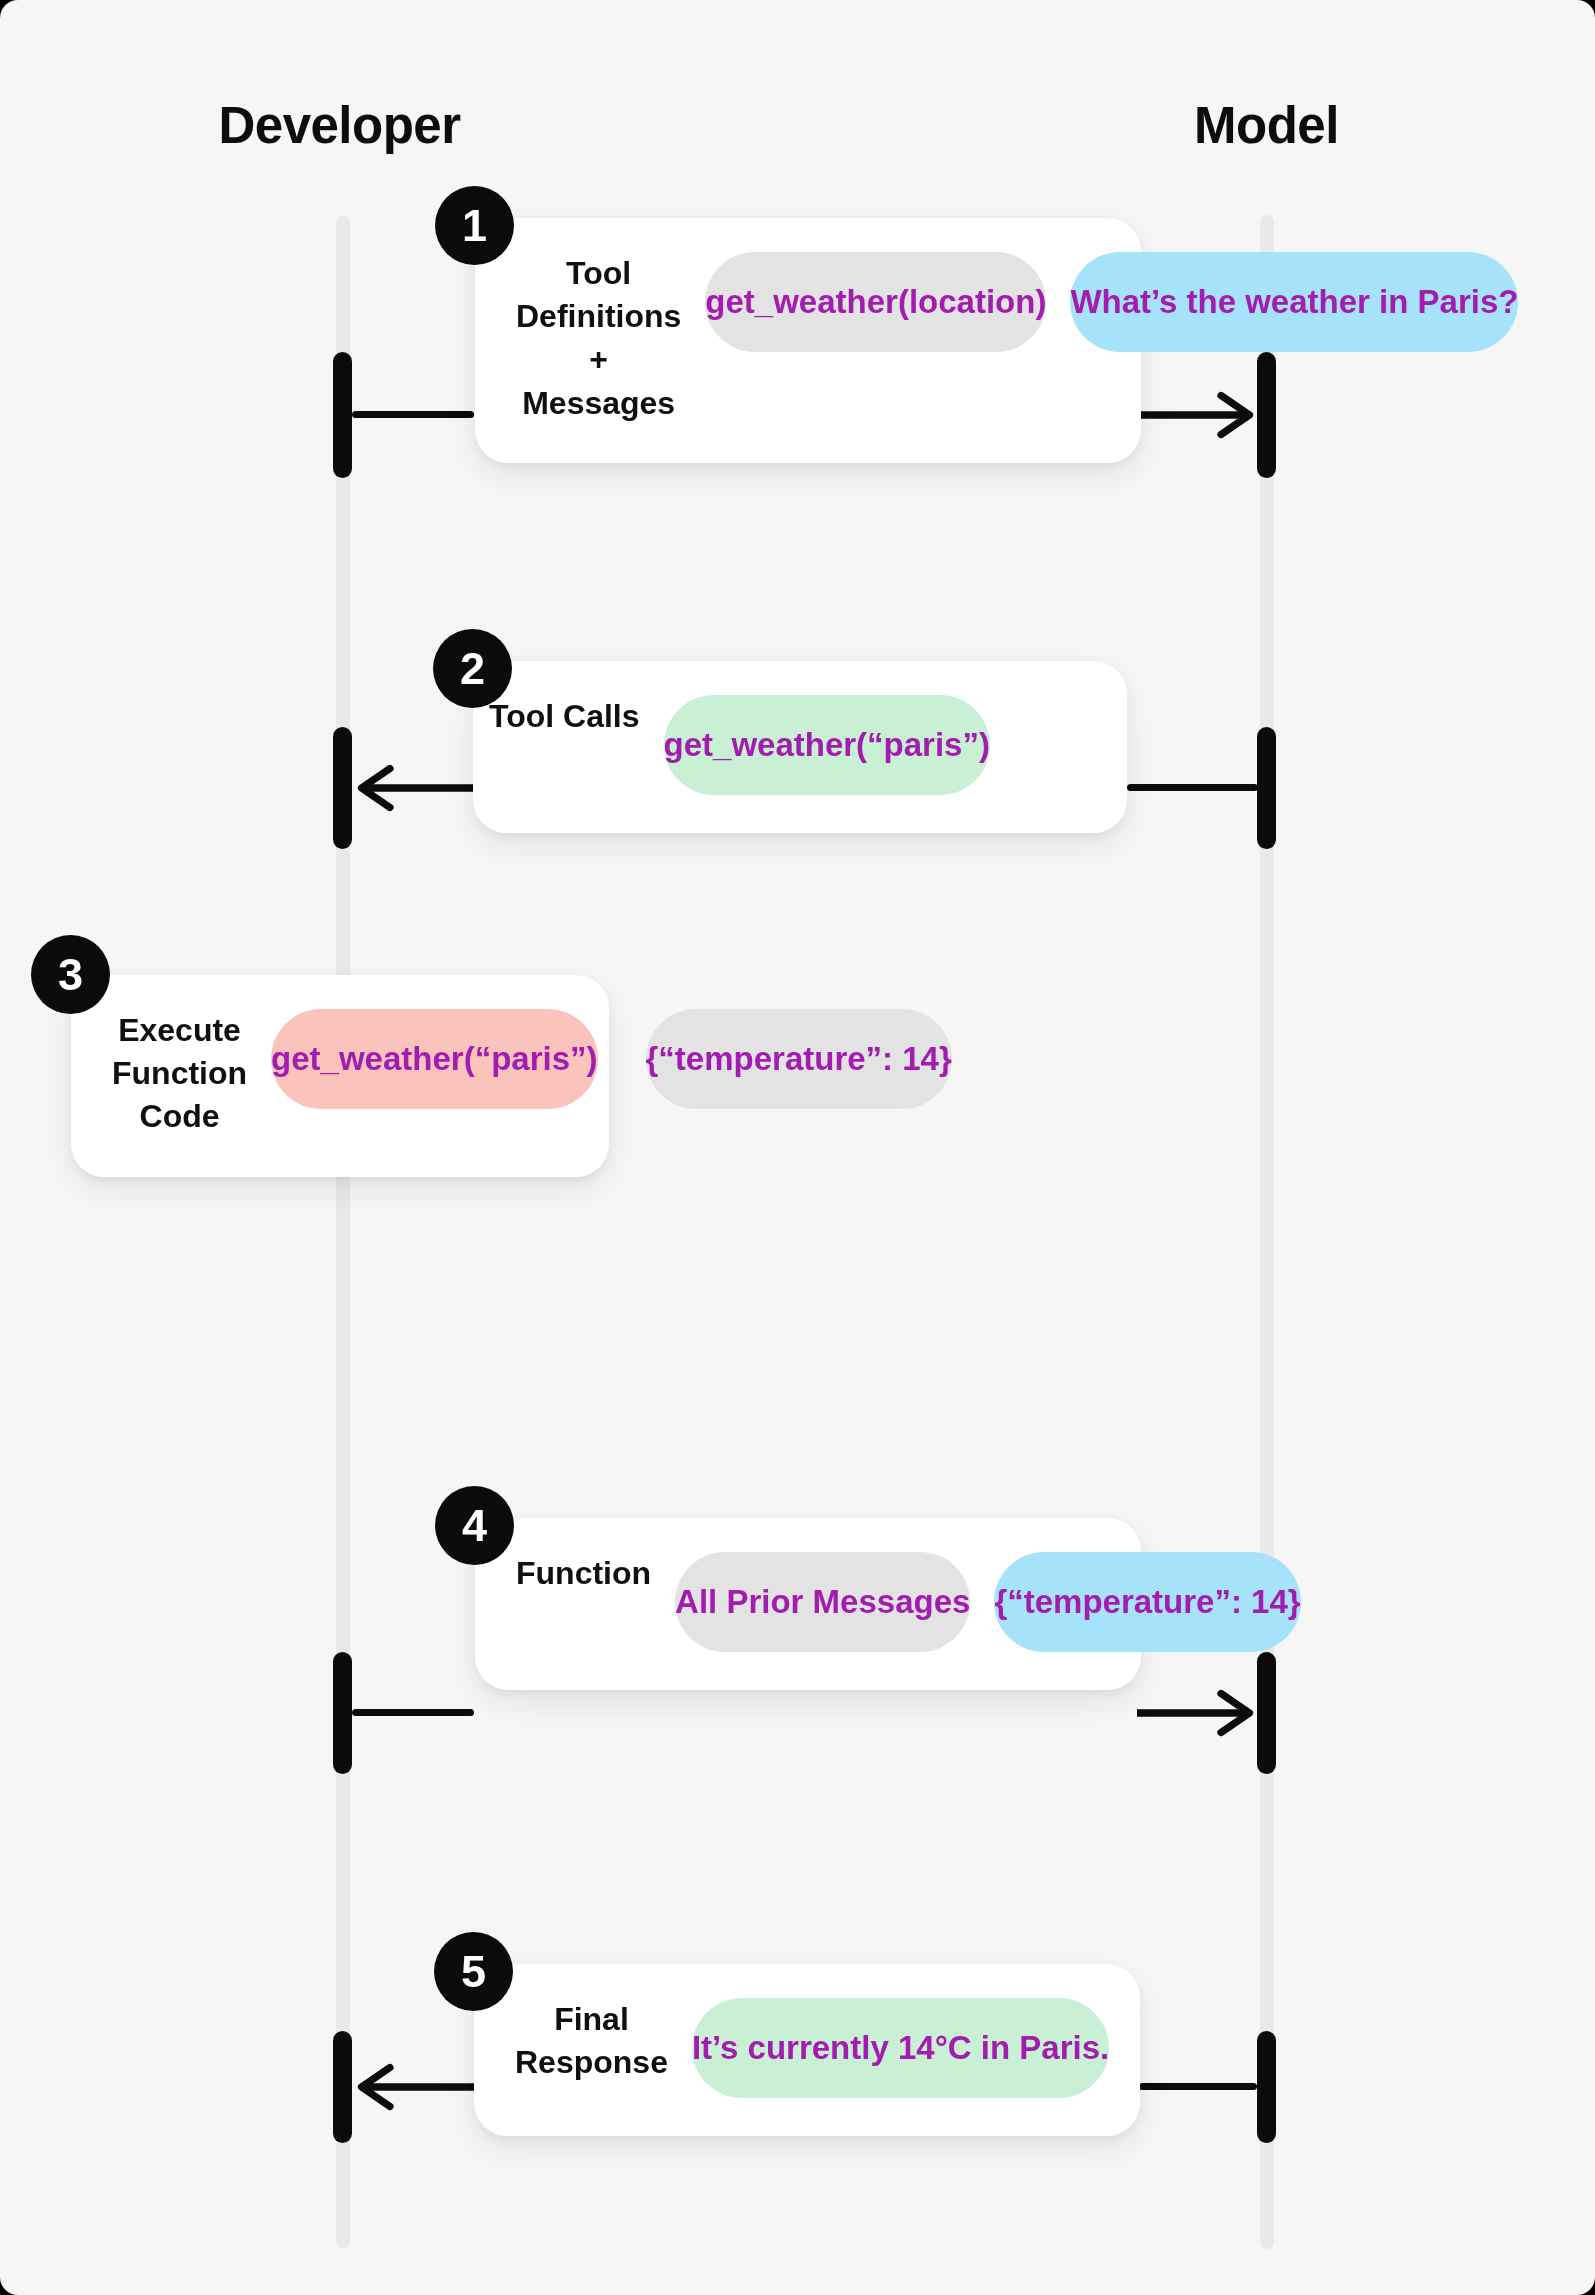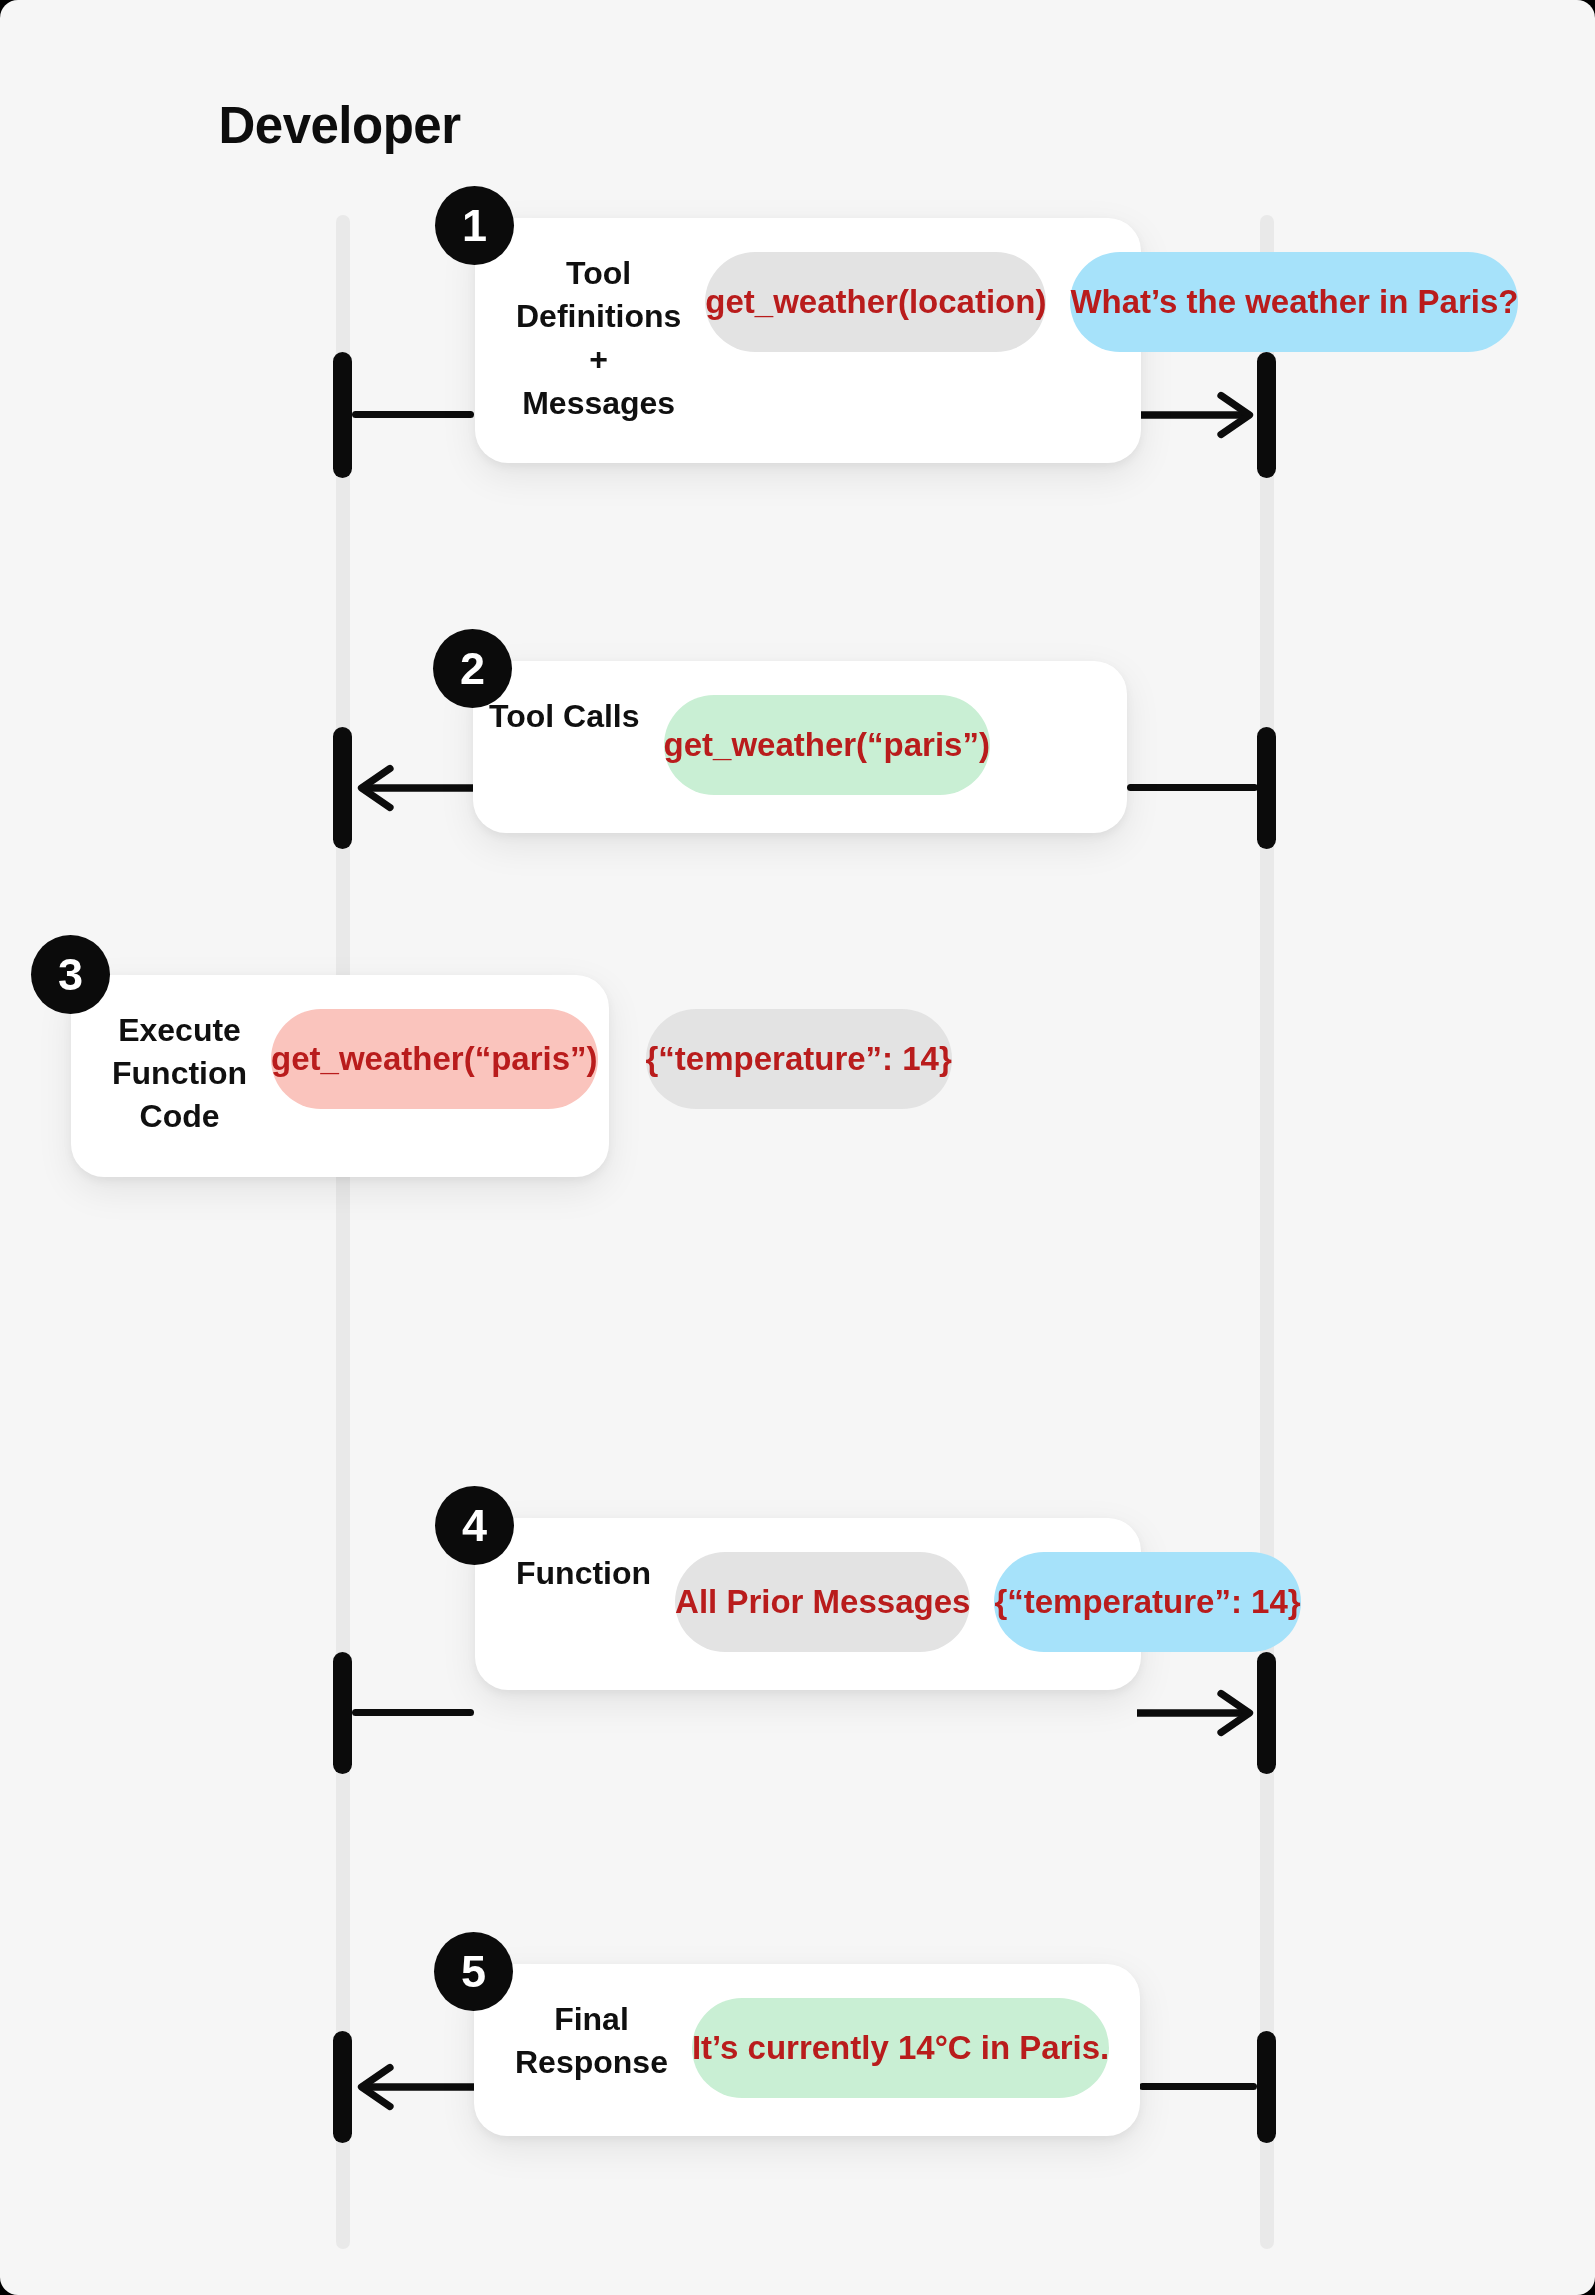--- a/index.html
+++ b/index.html
@@ -44,37 +44,38 @@
     display:flex;flex-direction:row;align-items:stretch;
     padding:34px 41px 38px;gap:24px;box-sizing:border-box;}
   .card-1{left:475px;top:218px;width:666px;}
   .card-2{left:473px;top:661px;width:654px;}
   .card-3{left:71px;top:967px;width:538px;}
   .card-4{left:475px;top:1518px;width:666px;}
   .card-5{left:474px;top:1964px;width:666px;}
 
   .card-title{text-align:center;font-size:32px;font-weight:600;line-height:1.35;color:#101010;}
   .pill{height:100px;border-radius:50px;display:flex;align-items:center;justify-content:center;
-    font-size:33px;font-weight:600;color:#b91c1c;white-space:nowrap;}
+    font-size:33px;font-weight:600;color:#a21caf;white-space:nowrap;}
   .down-arrow{align-self:center;}
 
   .badge{position:absolute;width:79px;height:79px;border-radius:50%;background:#0b0b0b;color:#fff;
     display:flex;align-items:center;justify-content:center;font-size:45px;font-weight:700;z-index:5;}
   .b1{left:435px;top:186px;}
   .b2{left:433px;top:629px;}
   .b3{left:31px;top:935px;}
   .b4{left:435px;top:1486px;}
   .b5{left:434px;top:1932px;}
 </style>
 </head>
 <body>
 
 <div class="panel" style="background: rgb(246, 246, 246);">
 
   <div class="lane-label dev">Developer</div>
+  <div class="lane-label model">Model</div>
 
   <div class="lifeline dev" style="background: rgb(233, 233, 233);"></div>
   <div class="lifeline model" style="background: rgb(233, 233, 233);"></div>
 
   <div class="conn conn-1-left"></div>
   <div class="conn conn-2-right"></div>
   <div class="conn conn-4-left"></div>
   <div class="conn conn-5-right"></div>
 
   <svg class="arrow-svg arr-1-right" width="124" height="52" viewBox="0 0 236 98">

